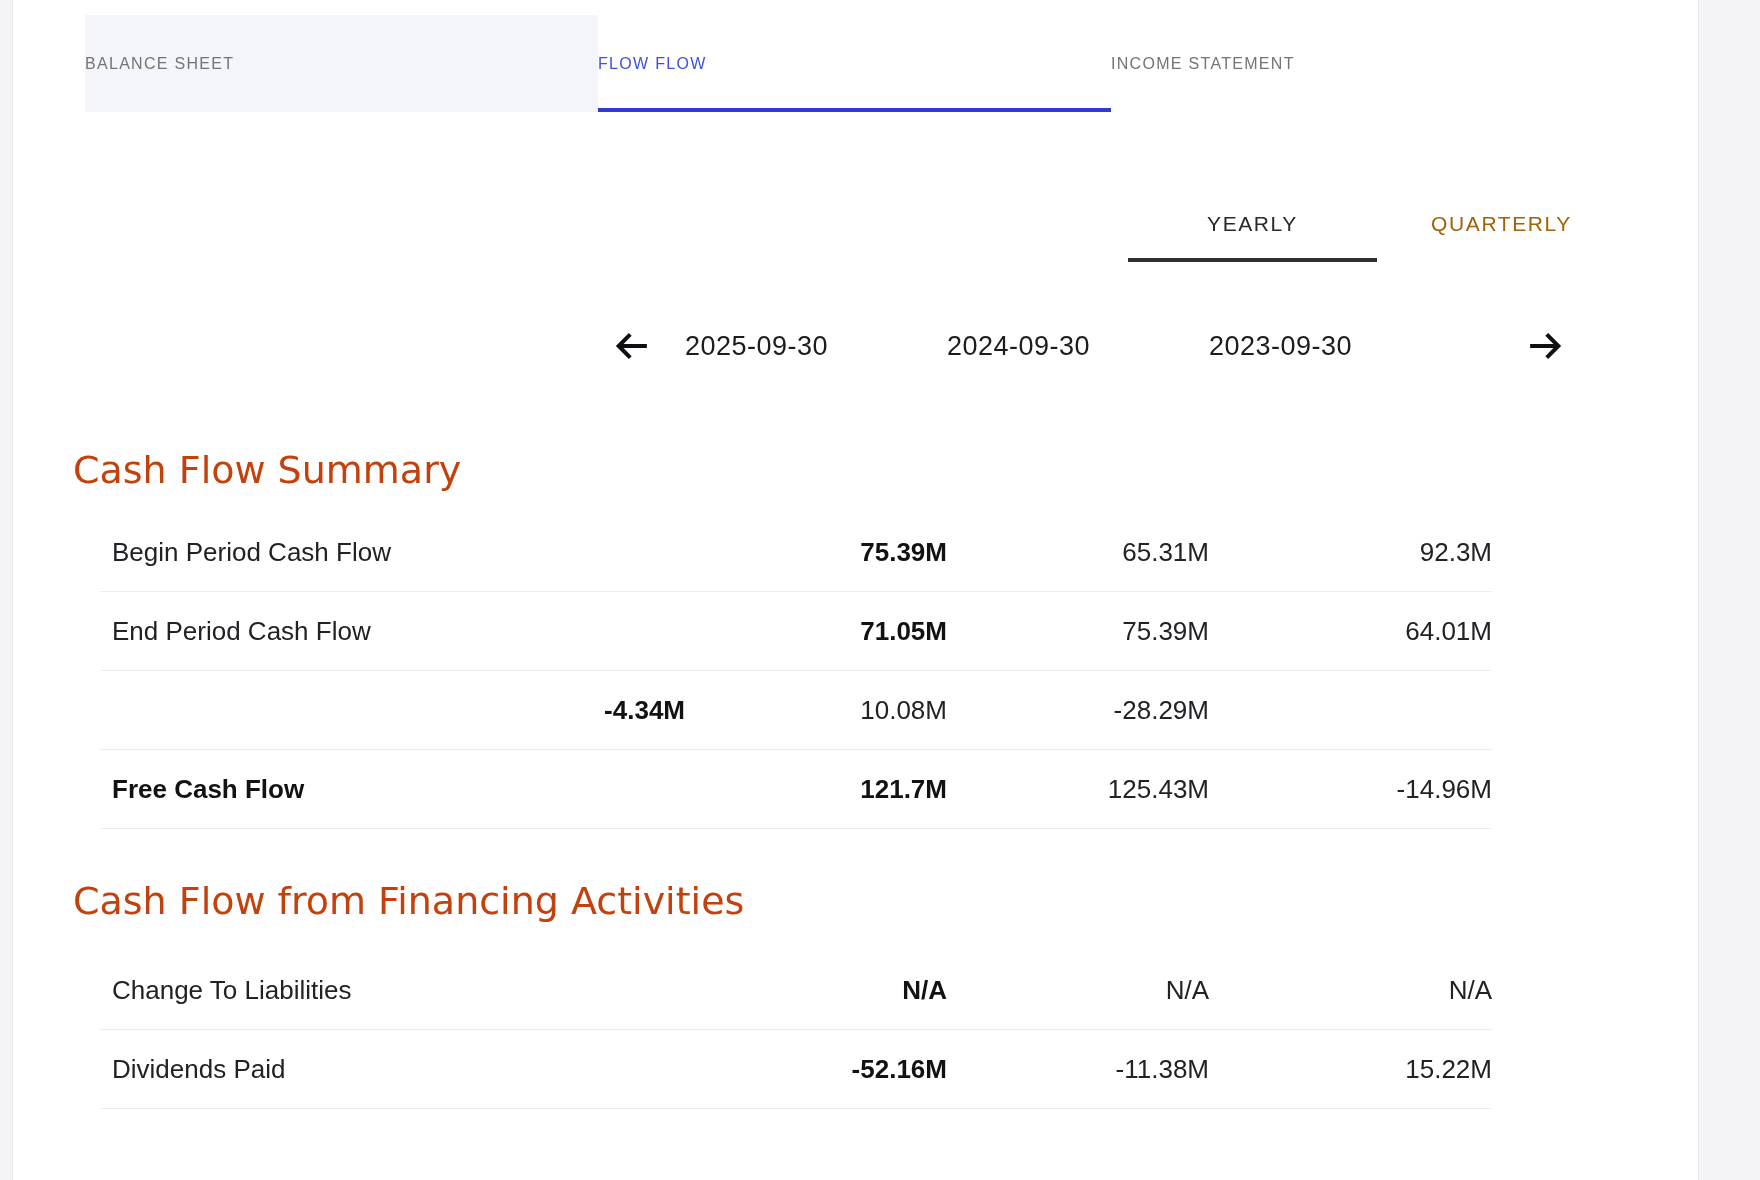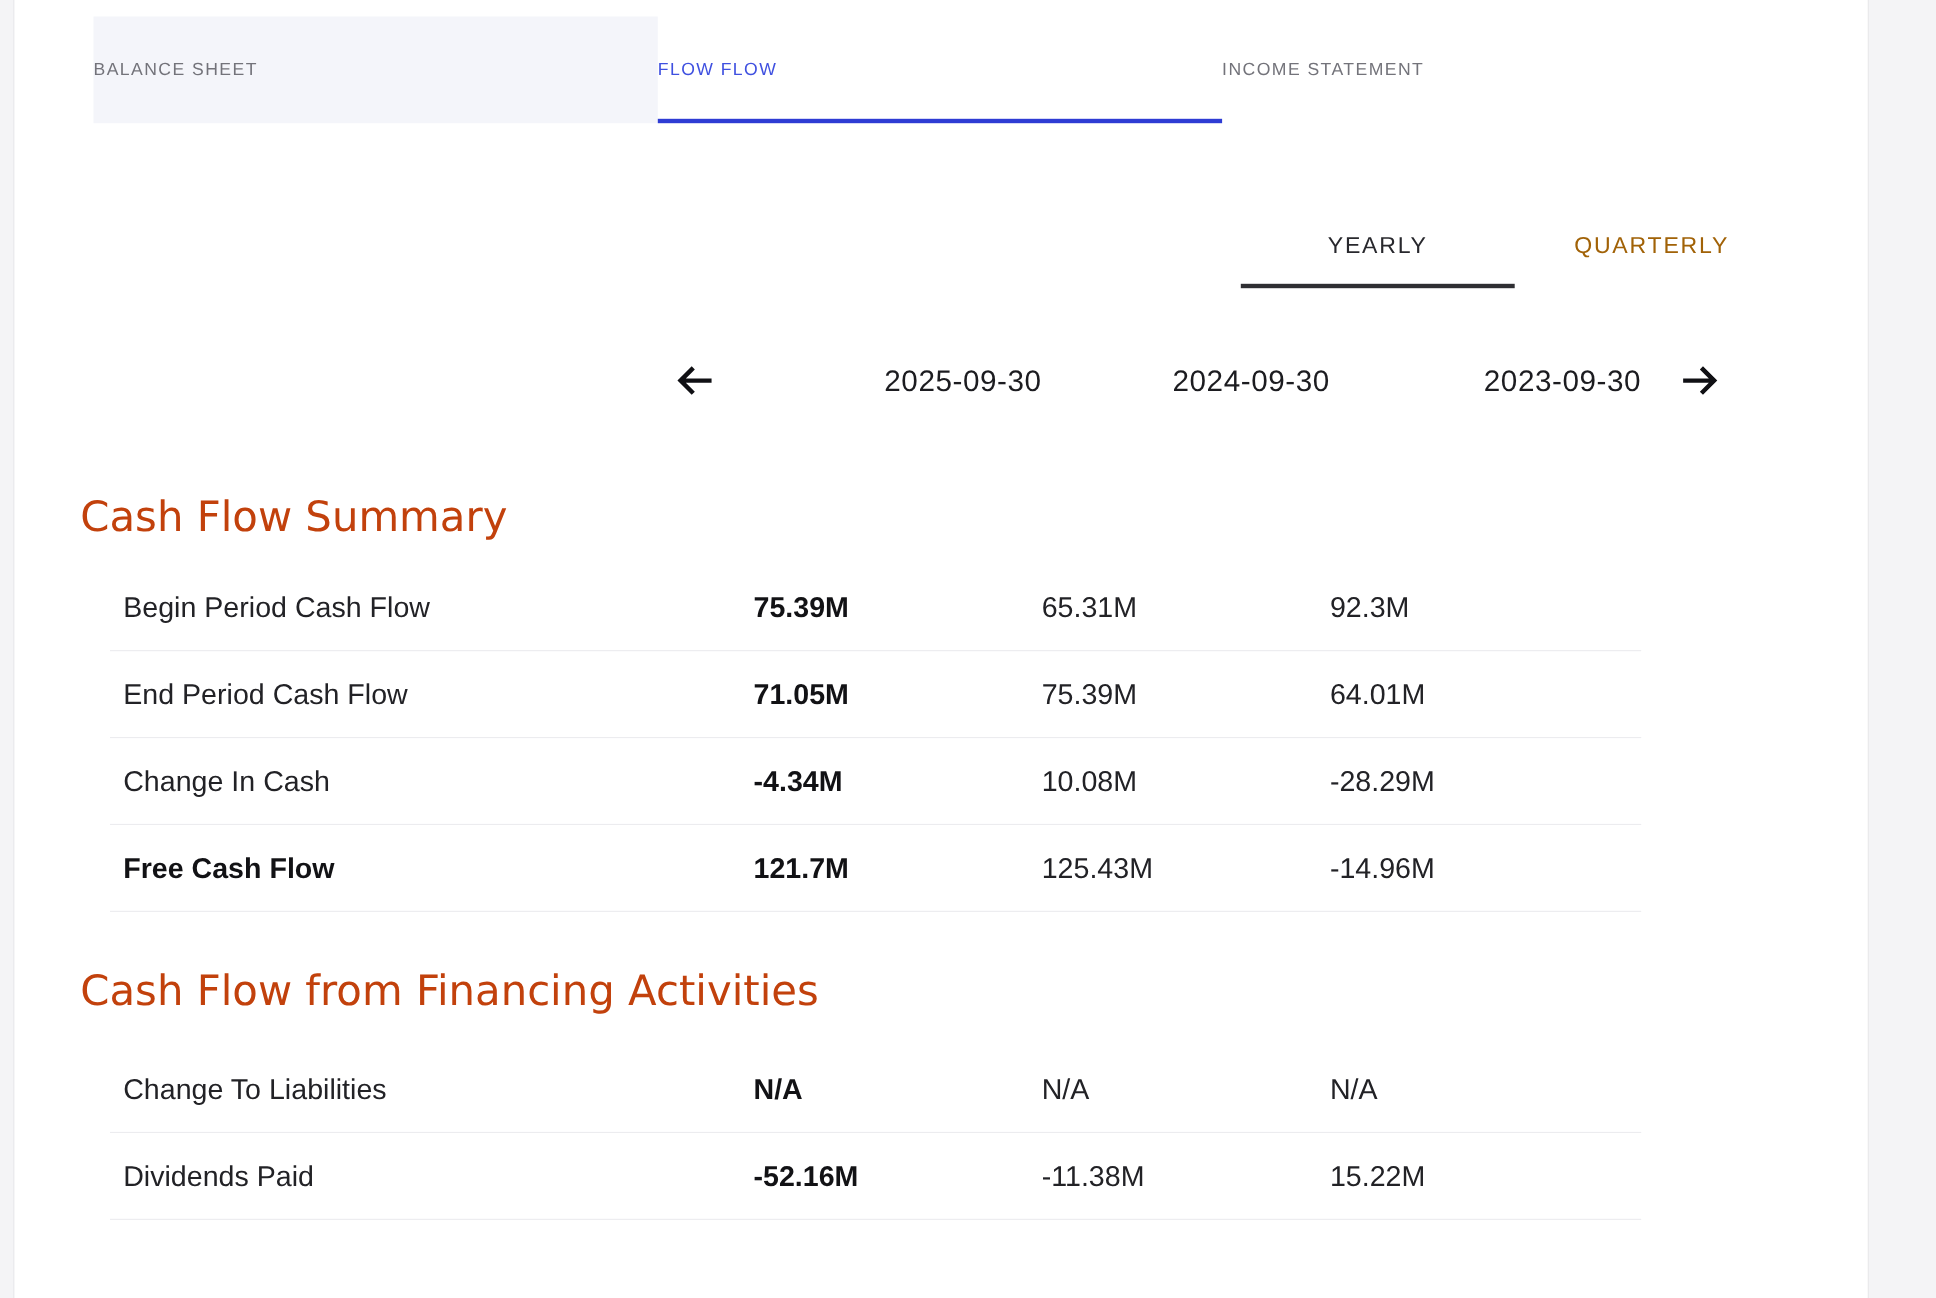--- a/index.html
+++ b/index.html
@@ -33,38 +33,38 @@
   .period-toggle{position:absolute;left:1128px;top:186px;width:498px;height:76px;display:flex}
   .ptab{flex:1;position:relative;display:flex;align-items:center;justify-content:center;
         font-size:21px;letter-spacing:1.6px;color:#a16207;cursor:pointer}
   .ptab-active{color:#28282d}
   .ptab-indicator{position:absolute;left:0;right:0;bottom:0;height:4px;background:var(--toggle-ind)}
 
   
   .date-header{position:absolute;left:100px;top:318px;width:1392px;height:56px;
                display:grid;grid-template-columns:585px 262px 262px 283px;align-items:center;
                font-size:27px;letter-spacing:.5px;color:#1c1c20}
-  .date-header .col{text-align:right}
+  .date-header .col{text-align:left}
   .date-header .label-cell{display:flex;justify-content:flex-end;padding-right:32px}
   .nav-arrow{background:none;border:none;padding:0;cursor:pointer;width:42px;height:42px;
              display:flex;align-items:center;justify-content:center}
   .nav-arrow svg{width:42px;height:42px;stroke:#101014;stroke-width:2.3;fill:none}
   .nav-right{position:absolute;left:1424px;top:50%;transform:translateY(-50%)}
 
   
   #sections{position:absolute;left:73px;top:404px;width:1419px}
   .section-title{font-family:"DejaVu Sans",sans-serif;font-weight:500;font-size:38px;
                  line-height:47px;color:#c2410c;margin:43px 0 19px 0}
   .fin-section:nth-child(2) .section-title{margin-top:49px;margin-bottom:26px}
   .fin-table{margin-left:27px;width:1392px}
   .fin-row{display:grid;grid-template-columns:585px 262px 262px 283px;height:79px;
            align-items:center;border-bottom:1px solid var(--divider);
            font-size:26px;color:#222226}
   .fin-row .label-cell{padding-left:12px}
-  .fin-row .col{text-align:left}
+  .fin-row .col{text-align:right}
   .val-primary,.bold{font-weight:700;color:#121215}
 </style>
 </head>
 <body>
 
 <div class="canvas">
 
   <div class="edge-strip edge-left"></div>
   <div class="edge-strip edge-right"></div>
 
@@ -121,21 +121,20 @@
   </div>
 
   <div class="fin-row">
     <div class="label-cell">End Period Cash Flow</div>
     <div class="col val-primary">71.05M</div>
     <div class="col">75.39M</div>
     <div class="col">64.01M</div>
   </div>
 
   <div class="fin-row">
-    <div class="label-cell">Change In Cash</div>
     <div class="col val-primary">-4.34M</div>
     <div class="col">10.08M</div>
     <div class="col">-28.29M</div>
   </div>
 
   <div class="fin-row">
     <div class="label-cell bold">Free Cash Flow</div>
     <div class="col val-primary">121.7M</div>
     <div class="col">125.43M</div>
     <div class="col">-14.96M</div>

